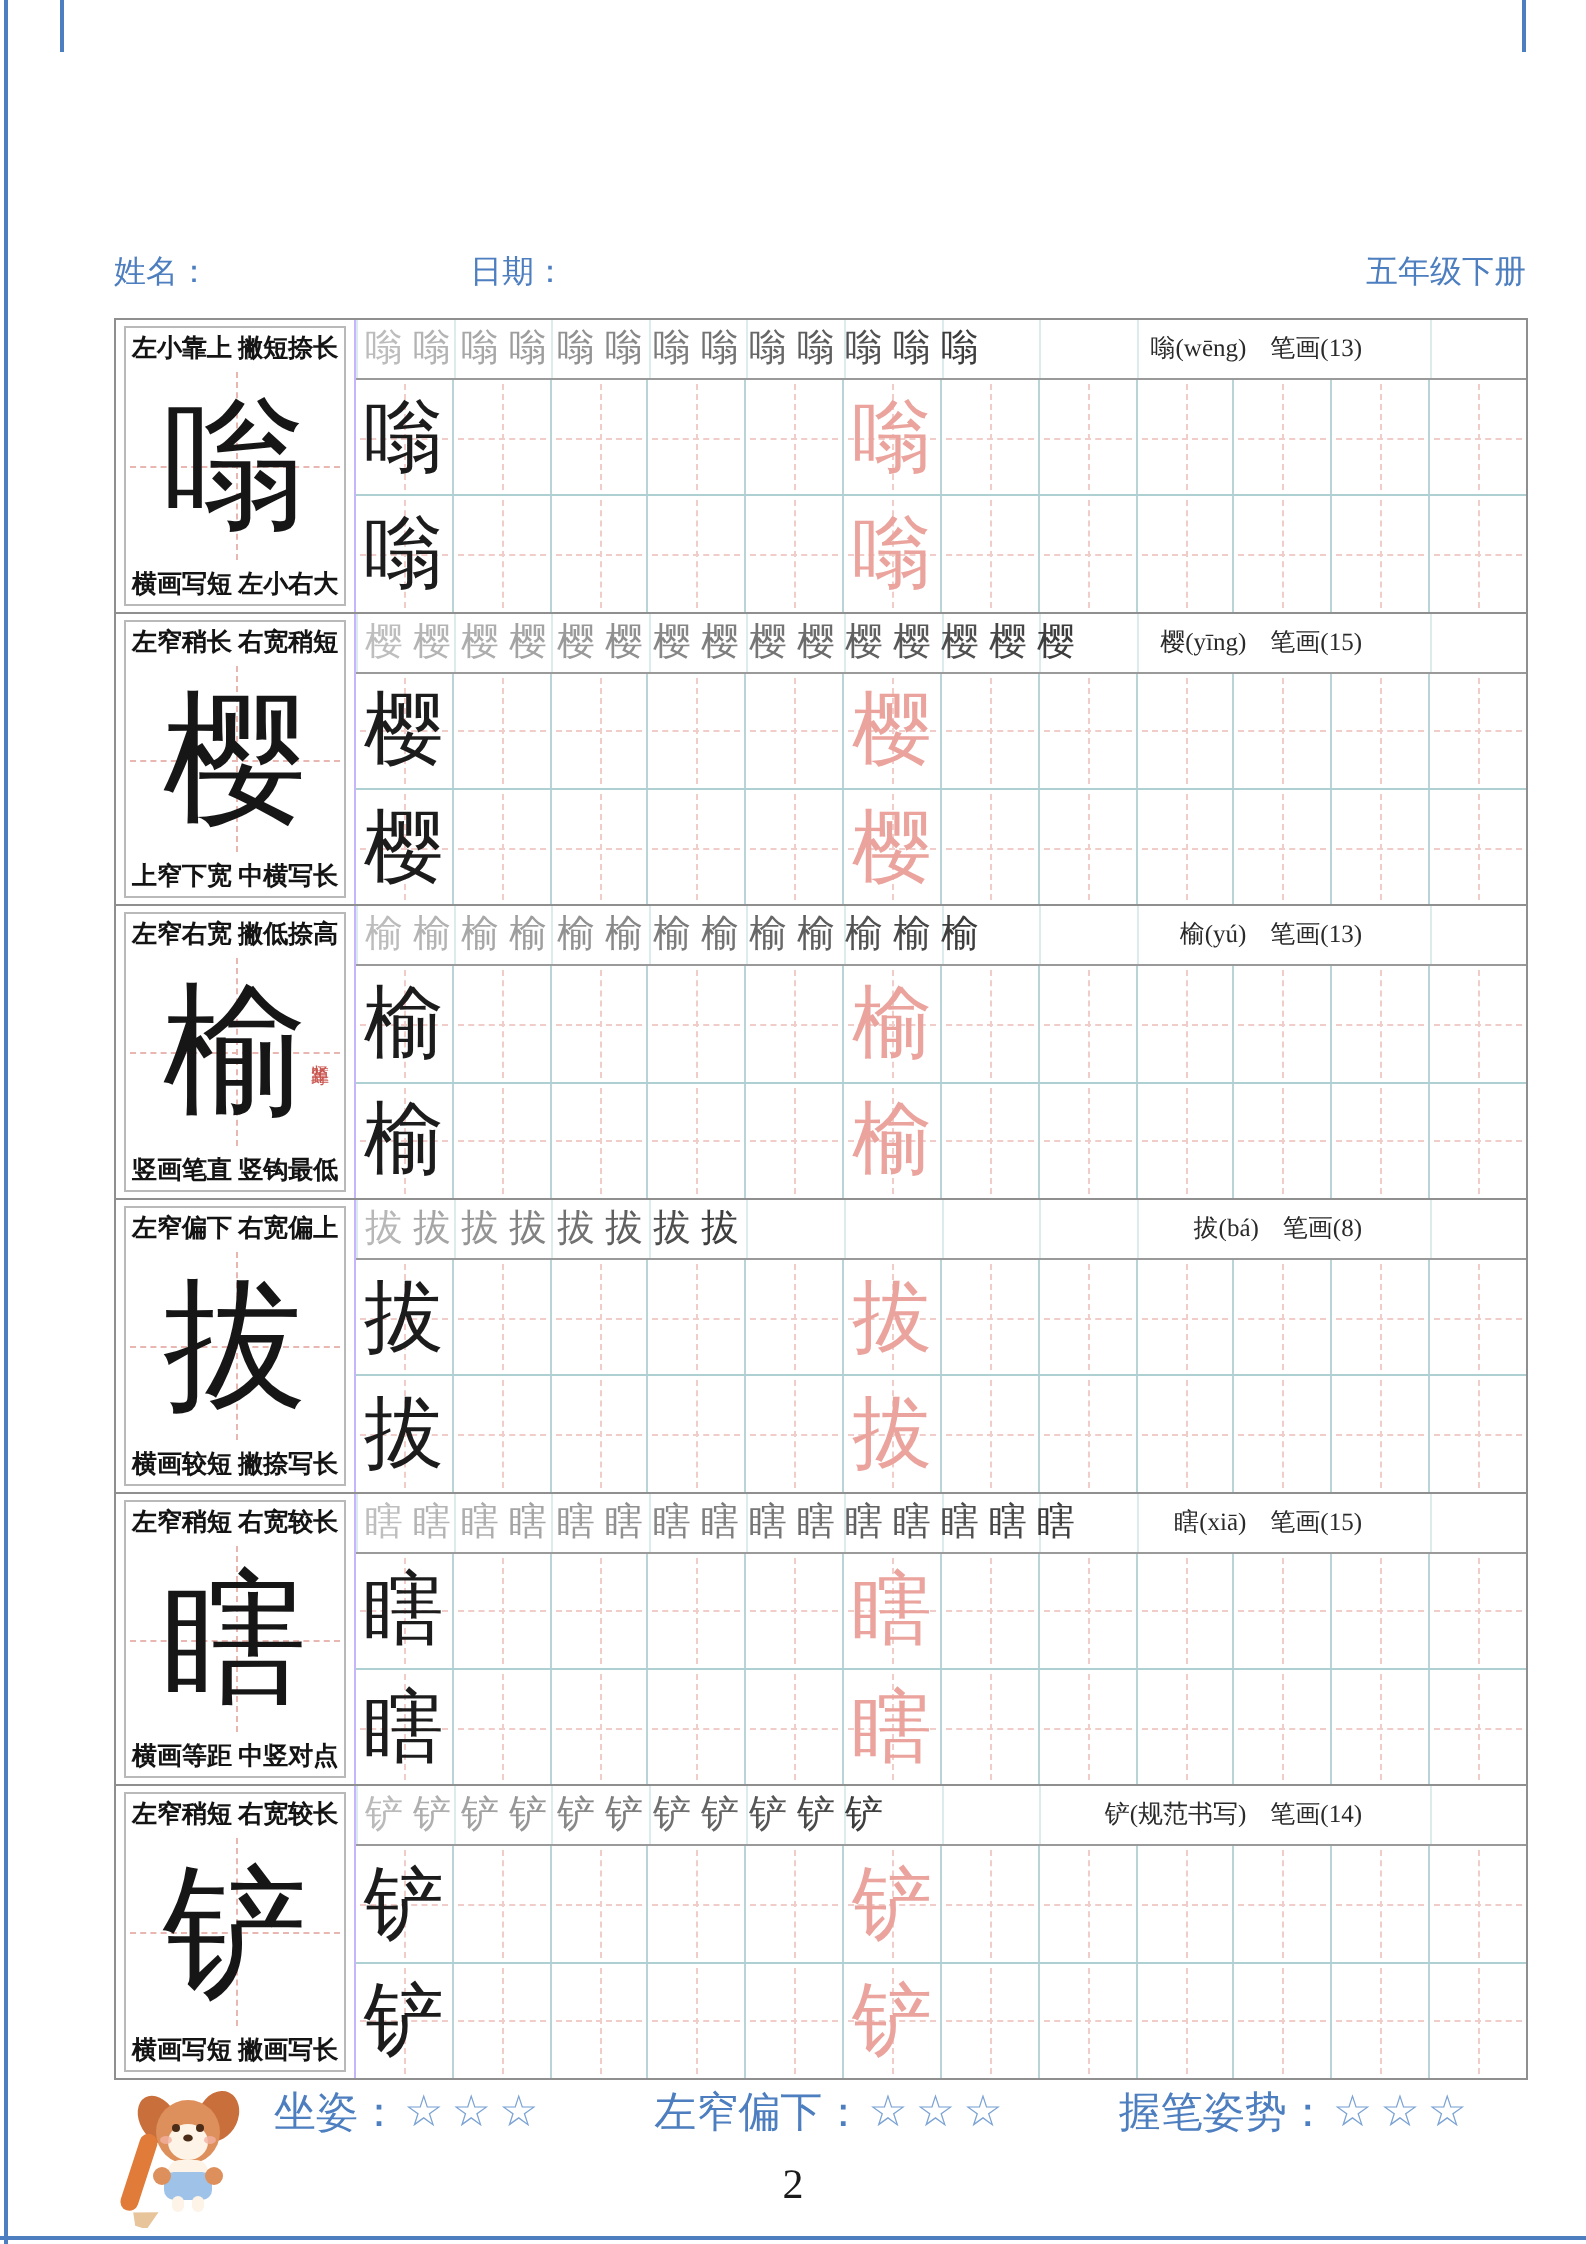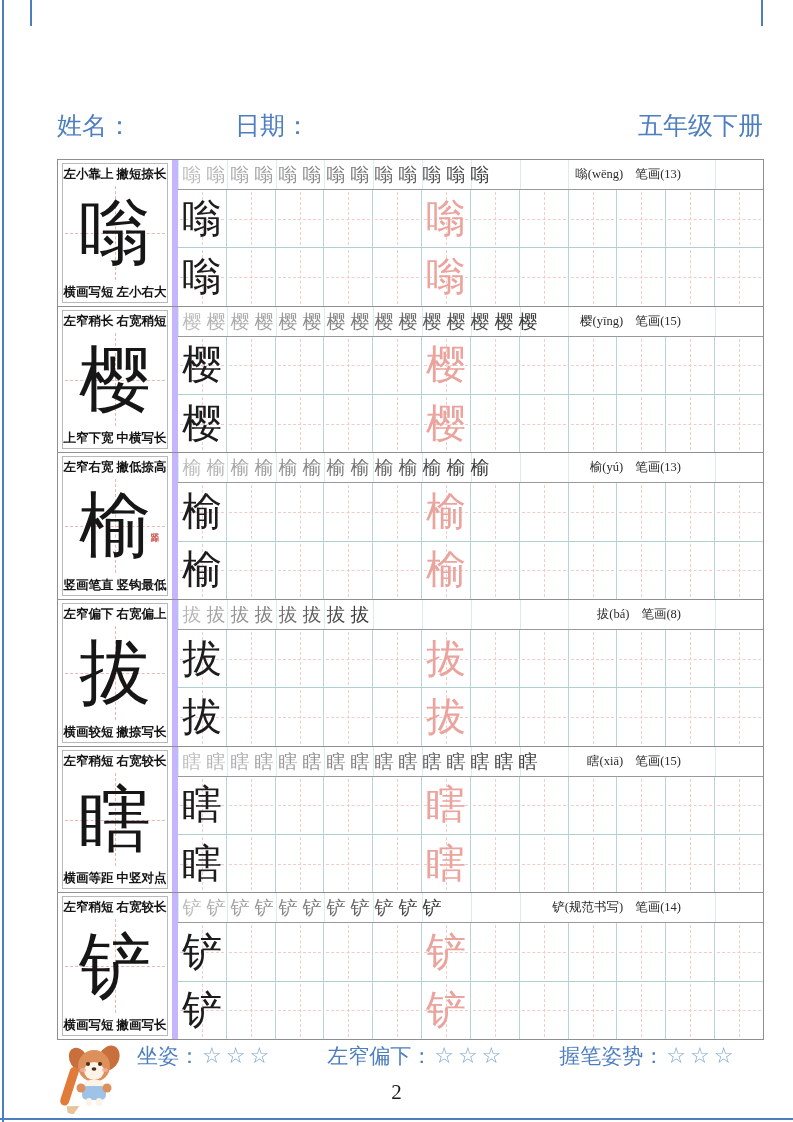--- a/index.html
+++ b/index.html
@@ -16,34 +16,34 @@
     position:relative;background:#fff;overflow:hidden;
     font-family:"Liberation Serif","DejaVu Serif",serif;
   }
   
   .edge-left{position:absolute;left:2px;top:0;width:2px;height:1122px;background:var(--blue);}
   .edge-bottom{position:absolute;left:0;bottom:2px;width:100%;height:2px;background:var(--blue);}
   .tick{position:absolute;top:0;width:2px;height:26px;background:var(--blue);}
   .tick.l{left:30px;} .tick.r{right:30px;}
 
   
-  .header{position:absolute;top:110px;left:57px;width:706px;height:32px;
-    color:var(--blue);font-size:25px;display:flex;align-items:flex-end;}
+  .header{position:absolute;top:120px;left:57px;width:706px;height:32px;
+    color:var(--blue);font-size:16px;display:flex;align-items:center;}
   .hd-name{width:178px;}
   .hd-date{flex:1;font-family:Liberation Serif, serif;}
   .hd-grade{text-align:right;}
 
   
   .table{position:absolute;left:57px;top:159px;width:707px;height:881px;
     border:1px solid var(--frame);display:flex;flex-direction:column;background:#fff;}
   .block{flex:1;display:flex;min-height:0;border-top:1px solid var(--frame);}
   .block:first-child{border-top:none;}
 
   
-  .panel{width:120px;border-right:6px solid #c4b5fd;padding:3px 4px;background:#fff;}
+  .panel{width:120px;border-right:1px solid #c4b5fd;padding:3px 4px;background:#fff;}
   .panel-inner{height:100%;border:1px solid #b9b9b9;display:flex;flex-direction:column;}
   .tip{height:20px;line-height:20px;text-align:center;font-size:12.5px;font-weight:bold;
     color:#141414;white-space:nowrap;overflow:hidden;}
   .bigbox{flex:1;position:relative;display:flex;align-items:center;justify-content:center;}
   .bigbox .gv{position:absolute;left:50%;top:2px;bottom:2px;border-left:1px dashed #e9b7b1;}
   .bigbox .gh{position:absolute;top:50%;left:2px;right:2px;border-top:1px dashed #e9b7b1;}
   .bigchar{position:relative;font-size:72px;line-height:1;color:#161616;}
   .annot{position:absolute;right:6px;top:50%;transform:translateY(-35%);
     writing-mode:vertical-rl;font-size:9px;color:#c9554f;letter-spacing:1px;}
 

